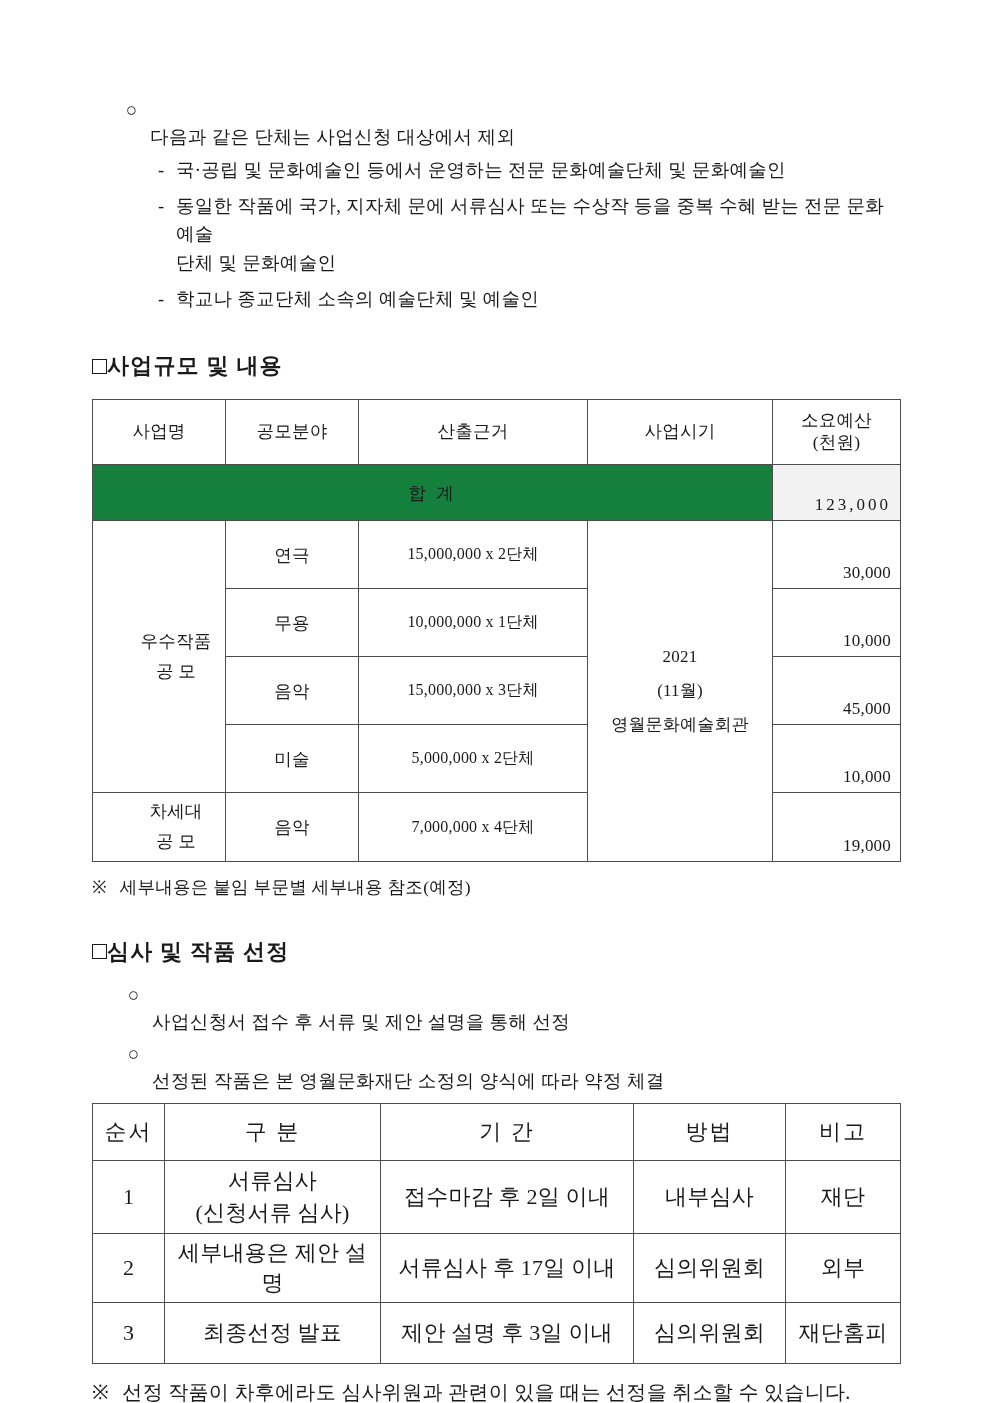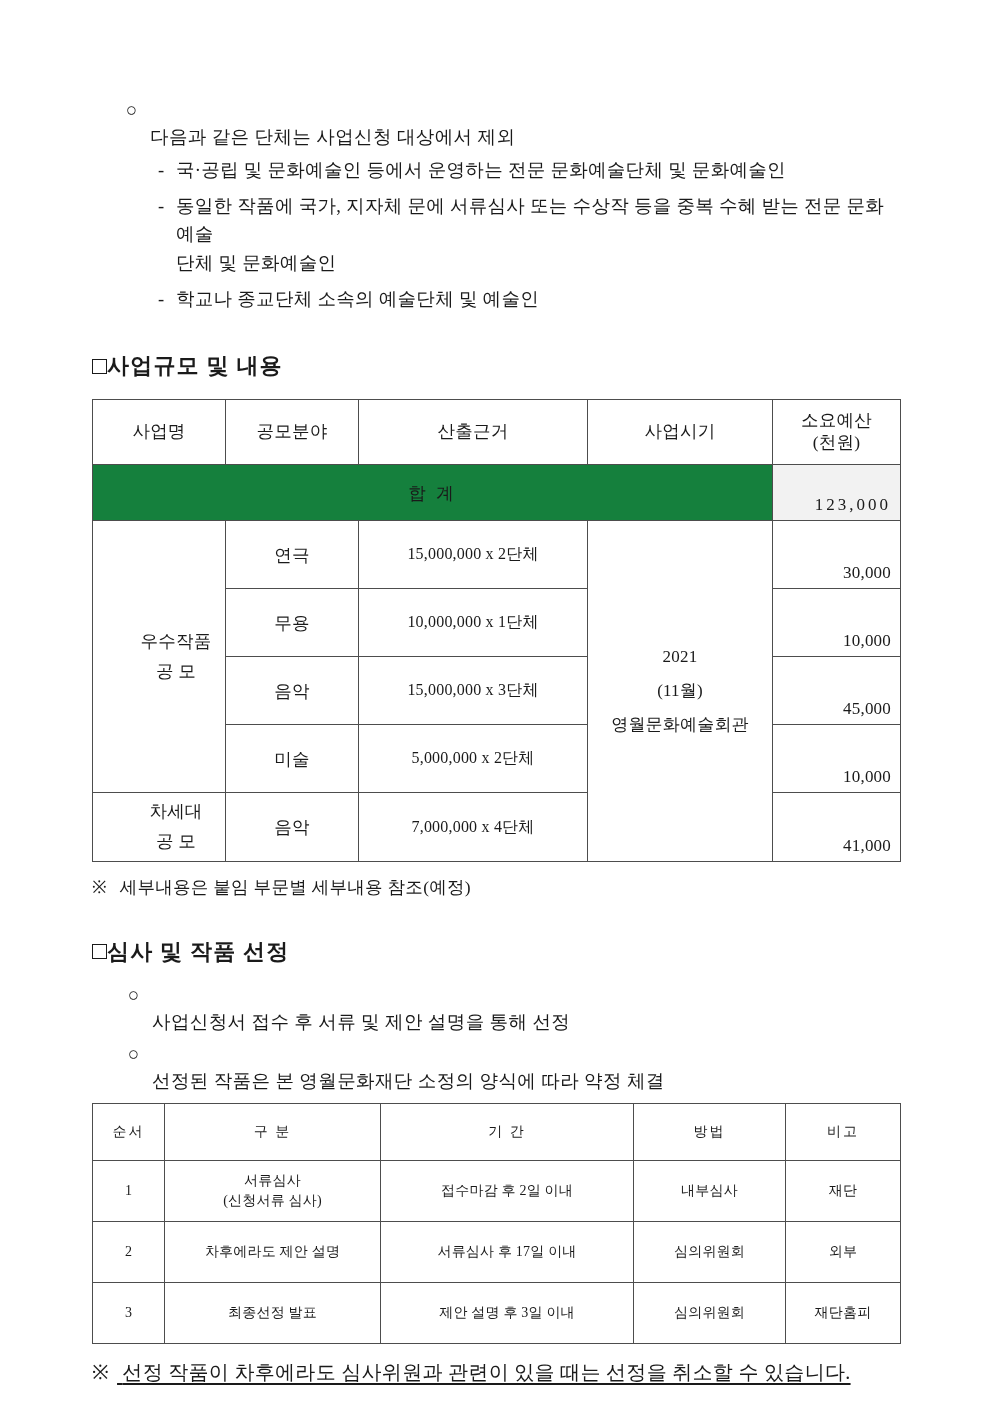--- a/index.html
+++ b/index.html
@@ -105,21 +105,21 @@
   .t1 .drow td { height: 58px; }
   .t1 td.catname { line-height: 1.7; padding-left: 40px; }
 
   .note {
     font-size: 17.5px;
     letter-spacing: 0.3px;
     margin: 12px 0 0 0;
   }
   .note .mark { margin-right: 8px; }
 
-  .t2 { font-size: 14px; margin-top: 8px; }
+  .t2 { font-size: 22px; margin-top: 8px; }
   .t2 td { height: 52px; }
   .t2 .hdr td { letter-spacing: 2px; height: 48px; }
   .t2 td.two-line { line-height: 1.45; }
 
   .footer-note {
     font-size: 20px;
     letter-spacing: 0.3px;
     margin-top: 14px;
     text-decoration: underline;
     text-underline-offset: 4px;
@@ -217,21 +217,21 @@
         <td class="basis">5,000,000  x  2단체</td>
         <td class="num">10,000</td>
       </tr>
       <tr class="drow">
         <td class="catname">
           <div>차세대</div>
           <div>공    모</div>
         </td>
         <td>음악</td>
         <td class="basis">7,000,000  x  4단체</td>
-        <td class="num">41,000</td>
+        <td class="num">19,000</td>
       </tr>
     </tbody>
   </table>
 
   <div class="note">
     <span class="mark">※</span>
     <span>세부내용은 붙임 부문별 세부내용 참조(예정)</span>
   </div>
 
   <div class="section-head">
@@ -271,21 +271,21 @@
         <td class="two-line">
           <div>서류심사</div>
           <div>(신청서류 심사)</div>
         </td>
         <td>접수마감 후 2일 이내</td>
         <td>내부심사</td>
         <td>재단</td>
       </tr>
       <tr>
         <td>2</td>
-        <td>차후에라도 제안 설명</td>
+        <td>세부내용은 제안 설명</td>
         <td>서류심사 후 17일 이내</td>
         <td>심의위원회</td>
         <td>외부</td>
       </tr>
       <tr>
         <td>3</td>
         <td>최종선정 발표</td>
         <td>제안 설명 후 3일 이내</td>
         <td>심의위원회</td>
         <td>재단홈피</td>

